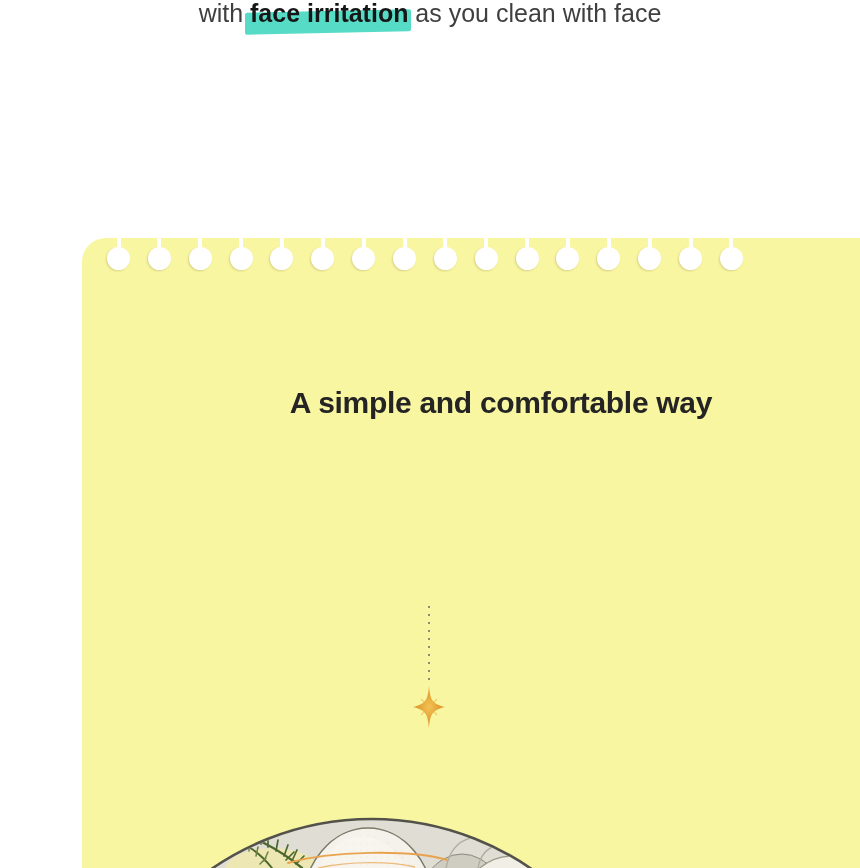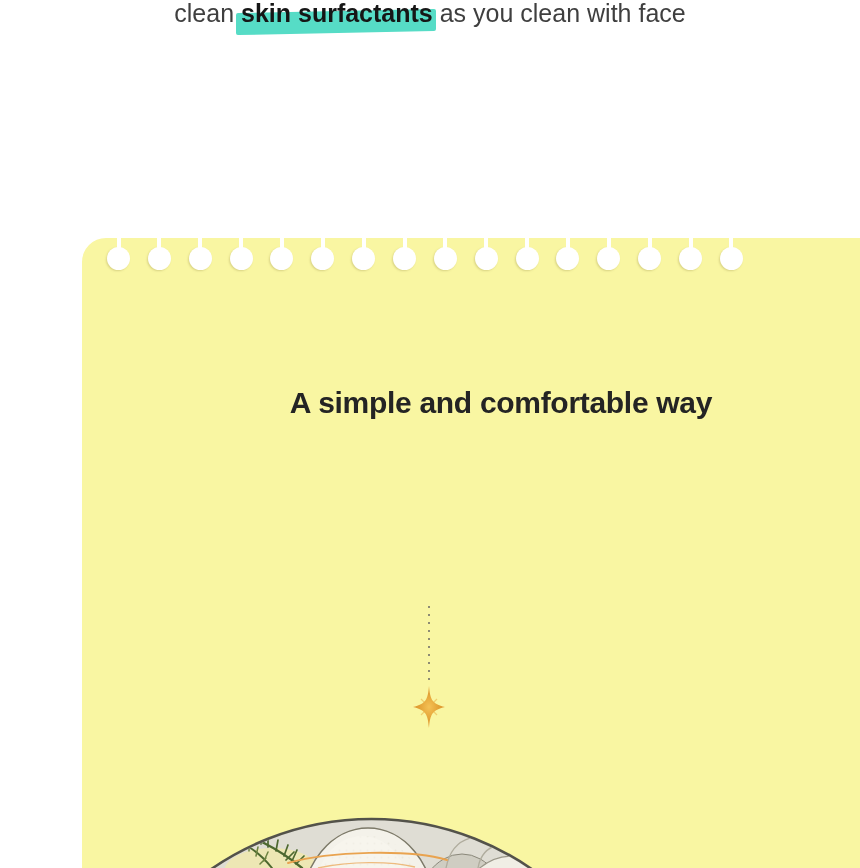--- a/index.html
+++ b/index.html
@@ -127,21 +127,21 @@
     height: 58px;
     display: block;
   }
 </style>
 </head>
 <body>
 
 <div class="page">
 
   <div class="intro">
-    <p><span>clean </span><span class="hl">skin surfactants</span><span> as you clean with face</span></p>
+    <p><span>with </span><span class="hl">face irritation</span><span> as you clean with face</span></p>
   </div>
 
   <div class="note-card">
 
     <div class="holes">
         <span class="hole"></span>
         <span class="hole"></span>
         <span class="hole"></span>
         <span class="hole"></span>
         <span class="hole"></span>

